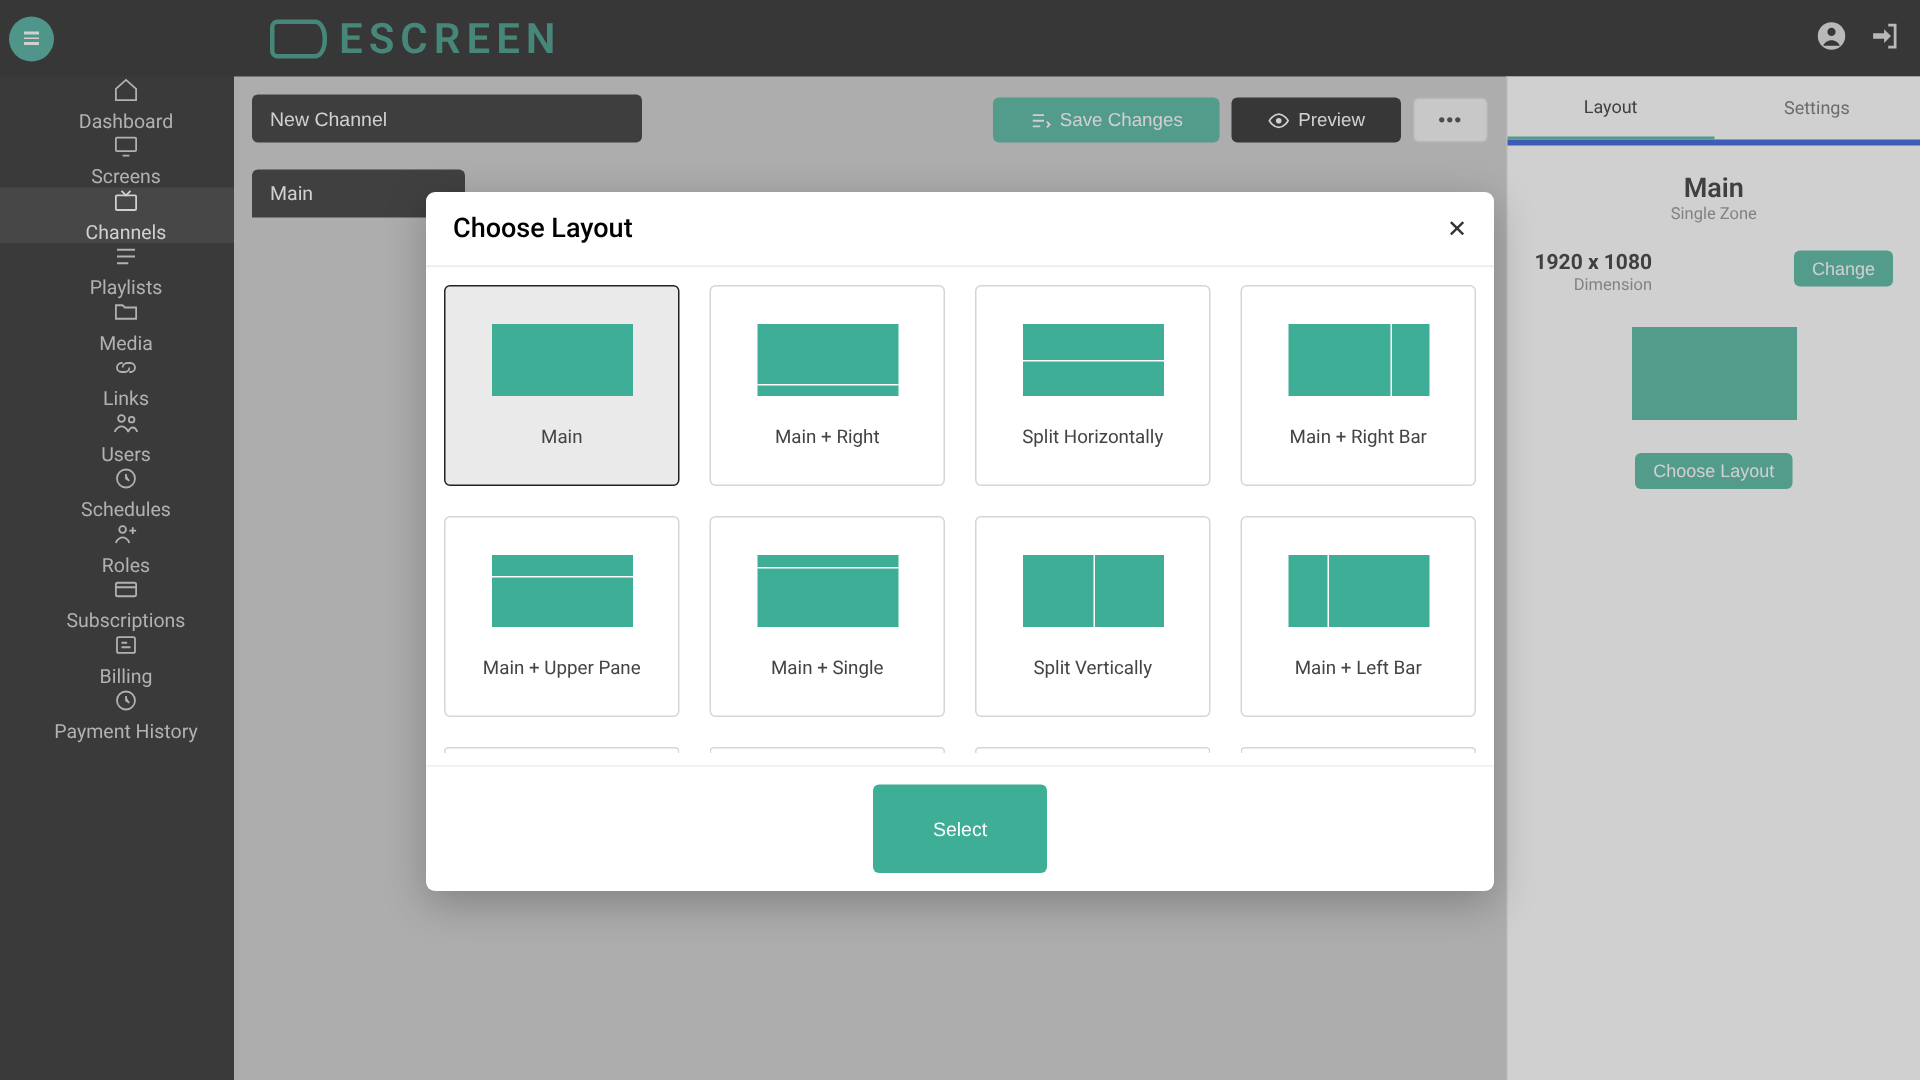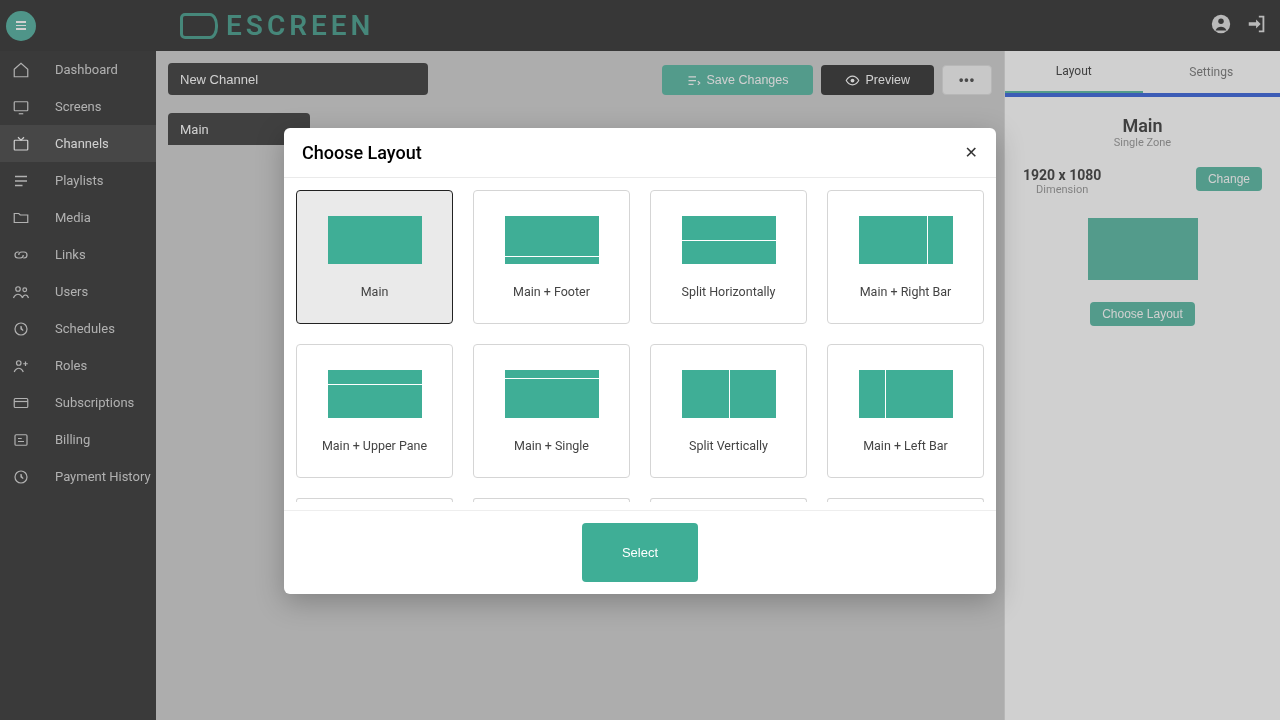--- a/index.html
+++ b/index.html
@@ -63,22 +63,23 @@
     width:156px;
     height:calc(720px - 51px);
     background:#1a1a1a;
   }
   .nav-item {
     height:37px;
     display:flex; align-items:center;
     padding-left:12px;
     color:#cfcfcf;
     font-size:13px;
-    gap:25px;
+    gap:5px;
     cursor:pointer;
+    flex-direction:column;
   }
   .nav-item.active {
     background:#2d2d2d;
     color:#fff;
   }
   .nav-icon { width:18px; height:18px; display:flex;align-items:center;justify-content:center; }
   .nav-icon svg { width:18px;height:18px; fill:#cfcfcf; stroke:#cfcfcf; }
   .nav-item.active .nav-icon svg { fill:#fff; stroke:#fff; }
   
   .main {
@@ -143,21 +144,21 @@
   .rp-tab {
     flex:1; display:flex; align-items:center; justify-content:center;
     font-size:12px; color:#666; cursor:pointer;
   }
   .rp-tab.active { color:#222; border-bottom:2px solid #3fae96; }
   .rp-body { padding:18px; text-align:center; }
   .rp-title { font-size:18px; font-weight:600; color:#222; }
   .rp-sub { font-size:11px; color:#888; margin-bottom:18px;}
   .rp-dim-row { display:flex; justify-content:space-between; align-items:flex-start; margin-bottom:22px; }
   .rp-dim-val { font-size:14px; font-weight:700; text-align:right; color:#222; }
-  .rp-dim-lbl { font-size:11px; color:#888; text-align:center; }
+  .rp-dim-lbl { font-size:11px; color:#888; text-align:right; }
   .btn-sm-teal { background:#3fae96;color:#fff;border:none;border-radius:4px;padding:5px 12px;font-size:12px;cursor:pointer;}
   .preview-box {
     width:110px; height:62px;
     background:#3fae96;
     margin:0 auto 22px;
   }
   
   .overlay {
     position:absolute; inset:0;
     background:rgba(120,120,120,0.35);
@@ -438,21 +439,21 @@
 
           <div class="layout-card selected">
             <div class="thumb"></div>
             <span class="lbl">Main</span>
           </div>
 
           <div class="layout-card">
             <div class="thumb">
                 <div class="line-h" style="top:40px"></div>
               </div>
-            <span class="lbl">Main + Footer</span>
+            <span class="lbl">Main + Right</span>
           </div>
 
           <div class="layout-card">
             <div class="thumb">
                 <div class="line-h" style="top:24px"></div>
               </div>
             <span class="lbl">Split Horizontally</span>
           </div>
 
           <div class="layout-card">

